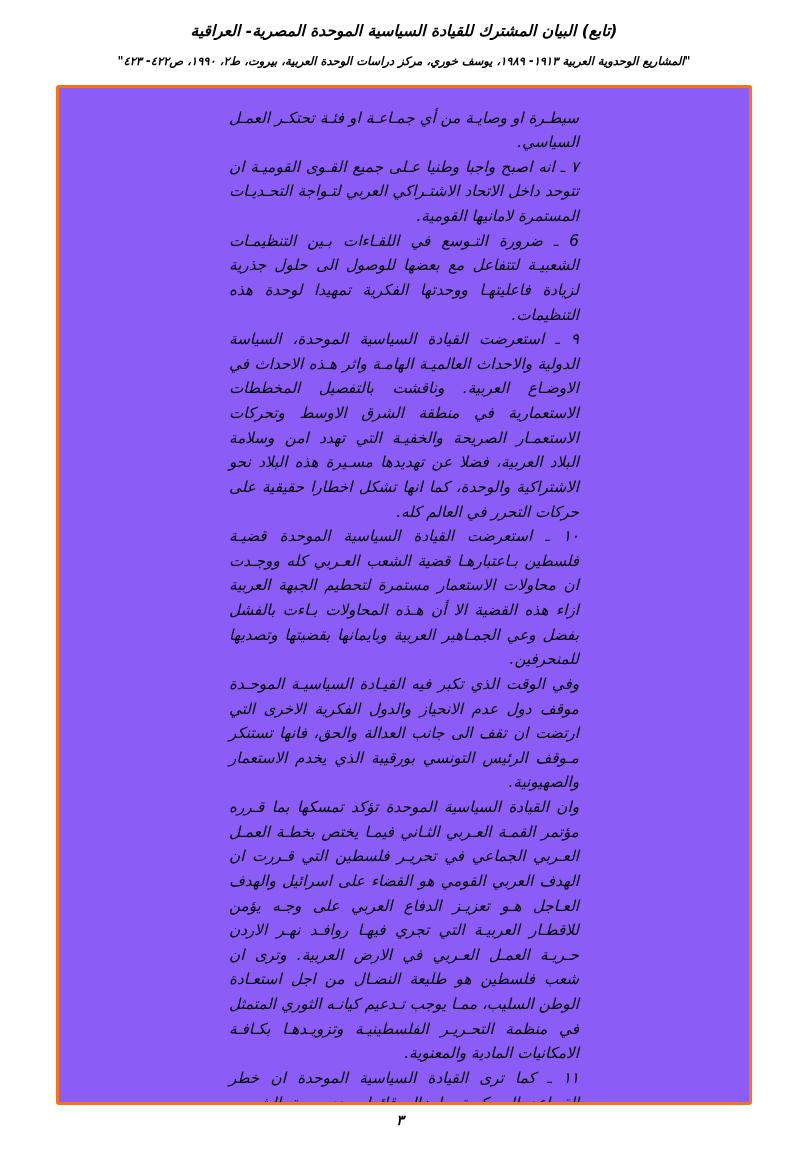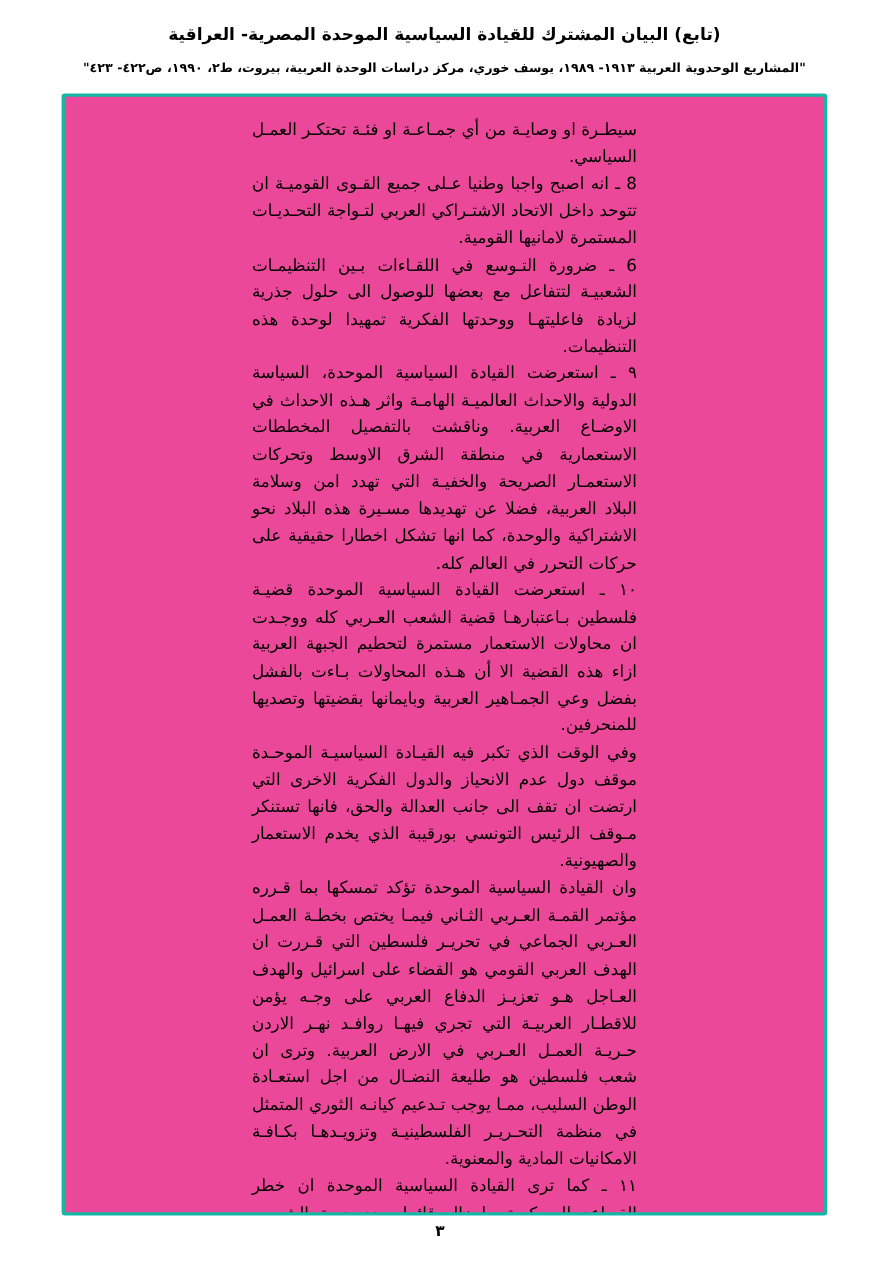--- a/index.html
+++ b/index.html
@@ -14,46 +14,47 @@
     color: #000000;
     position: relative;
     overflow: hidden;
   }
   .page {
     width: 800px;
     height: 1150px;
     box-sizing: border-box;
     padding: 14px 30px 0 38px;
     position: relative;
+    font-style: italic;
   }
   .doc-header {
     text-align: center;
     direction: rtl;
   }
   .header-title {
     font-size: 15.5px;
     font-weight: bold;
     letter-spacing: 0px;
     margin: 6px 0 0 0;
     line-height: 1.5;
   }
   .header-source {
     font-size: 11.5px;
     font-weight: bold;
     margin: 10px 0 0 0;
     line-height: 1.5;
   }
   .content-frame {
     margin: 14px 18px 0 18px;
-    border: 3px solid #14b8a6;
+    border: 3px solid #f97316;
     border-radius: 3px;
     height: 1020px;
     box-sizing: border-box;
     padding: 18px 26px 10px 26px;
-    background: #ec4899;
+    background: #8b5cf6;
     overflow: hidden;
   }
   .body-text {
     direction: rtl;
     text-align: justify;
     text-align-last: right;
     font-size: 15.2px;
     line-height: 1.62;
     margin: 0 auto;
     width: 350px;
@@ -79,21 +80,21 @@
 <div class="page">
 
   <div class="doc-header">
     <div class="header-title">(تابع) البيان المشترك للقيادة السياسية الموحدة المصرية- العراقية</div>
     <div class="header-source">"المشاريع الوحدوية العربية ١٩١٣- ١٩٨٩، يوسف خوري، مركز دراسات الوحدة العربية، بيروت، ط٢، ١٩٩٠، ص٤٢٢- ٤٢٣"</div>
   </div>
 
   <div class="content-frame">
     <div class="body-text">
       <p>سيطـرة او وصايـة من أي جمـاعـة او فئـة تحتكـر العمـل السياسي.</p>
-      <p>8 ـ انه اصبح واجبا وطنيا عـلى جميع القـوى القوميـة ان تتوحد داخل الاتحاد الاشتـراكي العربي لتـواجة التحـديـات المستمرة لامانيها القومية.</p>
+      <p>٧ ـ انه اصبح واجبا وطنيا عـلى جميع القـوى القوميـة ان تتوحد داخل الاتحاد الاشتـراكي العربي لتـواجة التحـديـات المستمرة لامانيها القومية.</p>
       <p>6 ـ ضرورة التـوسع في اللقـاءات بـين التنظيمـات الشعبيـة لتتفاعل مع بعضها للوصول الى حلول جذرية لزيادة فاعليتهـا ووحدتها الفكرية تمهيدا لوحدة هذه التنظيمات.</p>
       <p>٩ ـ استعرضت القيادة السياسية الموحدة، السياسة الدولية والاحداث العالميـة الهامـة واثر هـذه الاحداث في الاوضـاع العربية. وناقشت بالتفصيل المخططات الاستعمارية في منطقة الشرق الاوسط وتحركات الاستعمـار الصريحة والخفيـة التي تهدد امن وسلامة البلاد العربية، فضلا عن تهديدها مسـيرة هذه البلاد نحو الاشتراكية والوحدة، كما انها تشكل اخطارا حقيقية على حركات التحرر في العالم كله.</p>
       <p>١٠ ـ استعرضت القيادة السياسية الموحدة قضيـة فلسطين بـاعتبارهـا قضية الشعب العـربي كله ووجـدت ان محاولات الاستعمار مستمرة لتحطيم الجبهة العربية ازاء هذه القضية الا أن هـذه المحاولات بـاءت بالفشل بفضل وعي الجمـاهير العربية وبايمانها بقضيتها وتصديها للمنحرفين.</p>
       <p>وفي الوقت الذي تكبر فيه القيـادة السياسيـة الموحـدة موقف دول عدم الانحياز والدول الفكرية الاخرى التي ارتضت ان تقف الى جانب العدالة والحق، فانها تستنكر مـوقف الرئيس التونسي بورقيبة الذي يخدم الاستعمار والصهيونية.</p>
       <p>وان القيادة السياسية الموحدة تؤكد تمسكها بما قـرره مؤتمر القمـة العـربي الثـاني فيمـا يختص بخطـة العمـل العـربي الجماعي في تحريـر فلسطين التي قـررت ان الهدف العربي القومي هو القضاء على اسرائيل والهدف العـاجل هـو تعزيـز الدفاع العربي على وجـه يؤمن للاقطـار العربيـة التي تجري فيهـا روافـد نهـر الاردن حـريـة العمـل العـربي في الارض العربية. وترى ان شعب فلسطين هو طليعة النضـال من اجل استعـادة الوطن السليب، ممـا يوجب تـدعيم كيانـه الثوري المتمثل في منظمة التحـريـر الفلسطينيـة وتزويـدهـا بكـافـة الامكانيات المادية والمعنوية.</p>
       <p>١١ ـ كما ترى القيادة السياسية الموحدة ان خطر القـواعد العسكرية ما زال قائما يهدد حرية الشعوب وامنها، فما زالت القواعد الاجنبية في عدن وليبيا والبحرين وقبرص وغيرها الى جانب القاعدة العدوانية الرئيسية لتهديد الوطن العـربي كله ممثلة في اسرائيل. ولذلك فانها ترى ضرورة استمرار النضـال لانهاء هذه القواعد العسكرية الاجنبية.</p>
 
     </div>
   </div>
 

